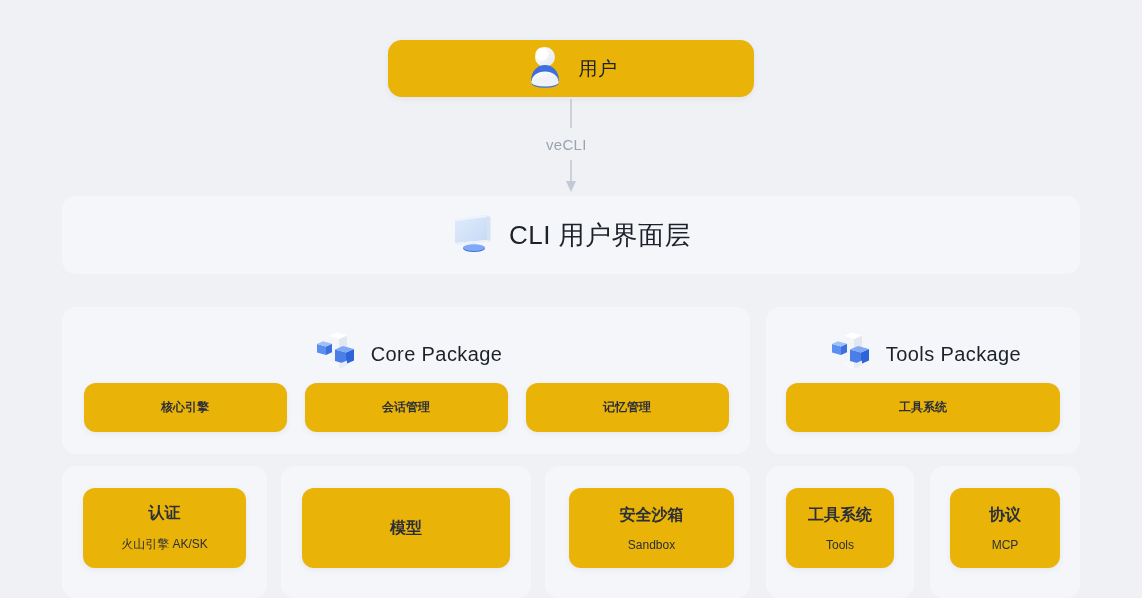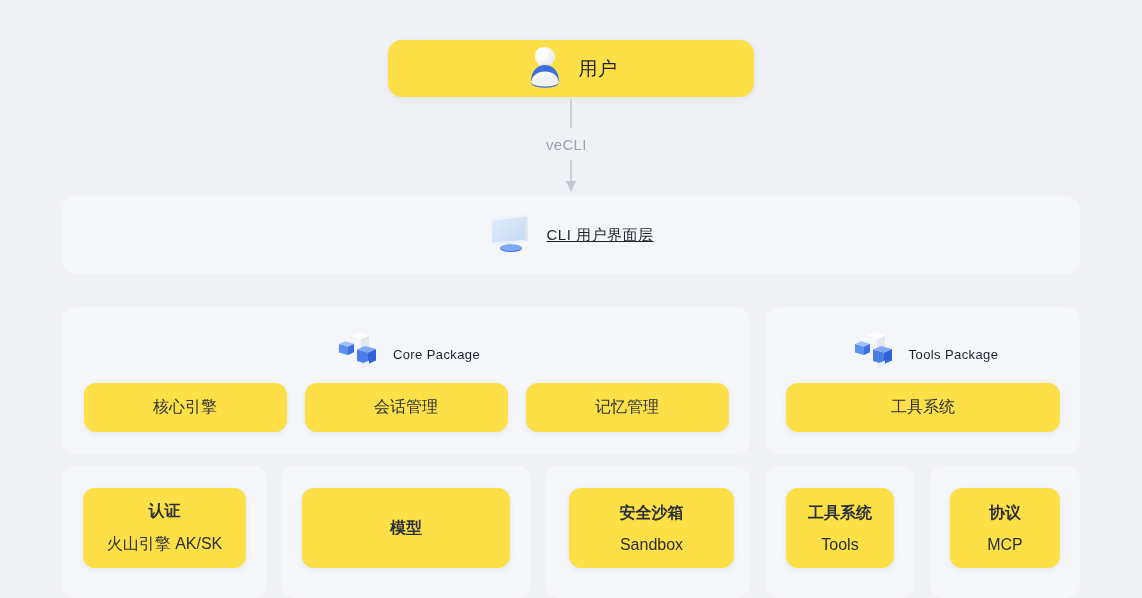--- a/index.html
+++ b/index.html
@@ -20,21 +20,21 @@
 
   
   .panel {
     position: absolute;
     background: #f5f6fa;
     border-radius: 14px;
   }
 
   
   .card {
-    background: #fde047;
+    background: #eab308;
     border-radius: 12px;
     box-shadow: 0 2px 6px rgba(23, 31, 56, 0.06),
                 0 0 1px rgba(23, 31, 56, 0.05);
     display: flex;
     align-items: center;
     justify-content: center;
     flex-direction: column;
   }
 
   
@@ -72,54 +72,53 @@
   
   #cli-panel {
     left: 62px; top: 196px;
     width: 1018px; height: 78px;
     display: flex;
     align-items: center;
     justify-content: center;
     gap: 14px;
   }
   #cli-panel .label {
-    font-size: 15px;
+    font-size: 26px;
     color: #1d2129;
     letter-spacing: .5px;
-    text-decoration: underline;
   }
 
   
   #core-panel  { left: 62px;  top: 307px; width: 688px; height: 147px; }
   #tools-panel { left: 766px; top: 307px; width: 314px; height: 147px; text-align: center; }
 
   .pkg-head {
     display: flex;
     align-items: center;
     justify-content: center;
     gap: 13px;
     height: 58px;
     margin-top: 18px;
   }
   .pkg-head .label {
-    font-size: 13px;
+    font-size: 20px;
     color: #1d2129;
     letter-spacing: .4px;
   }
 
   .pkg-cards {
     display: flex;
     justify-content: center;
     gap: 18px;
     padding: 0 20px;
   }
   .pkg-cards .card {
     height: 49px;
-    font-size: 16px;
-    font-weight: 400;
+    font-size: 12px;
+    font-weight: 700;
     color: #2b2f38;
   }
   #core-panel .pkg-cards .card  { width: 203px; }
   #tools-panel .pkg-cards .card { width: 274px; }
 
   
   .bottom-panel {
     top: 466px;
     height: 132px;
     display: flex;
@@ -132,21 +131,21 @@
     gap: 12px;
     padding: 0 14px;
   }
   .bottom-panel .card .line1 {
     font-size: 16px;
     font-weight: 600;
     color: #2b2f38;
     white-space: nowrap;
   }
   .bottom-panel .card .line2 {
-    font-size: 16px;
+    font-size: 12px;
     color: #2b2f38;
     white-space: nowrap;
   }
 
   #bp-0 { left: 62px;  width: 205px; }
   #bp-1 { left: 281px; width: 250px; }
   #bp-2 { left: 545px; width: 205px; }
   #bp-3 { left: 766px; width: 148px; }
   #bp-4 { left: 930px; width: 150px; }
 

